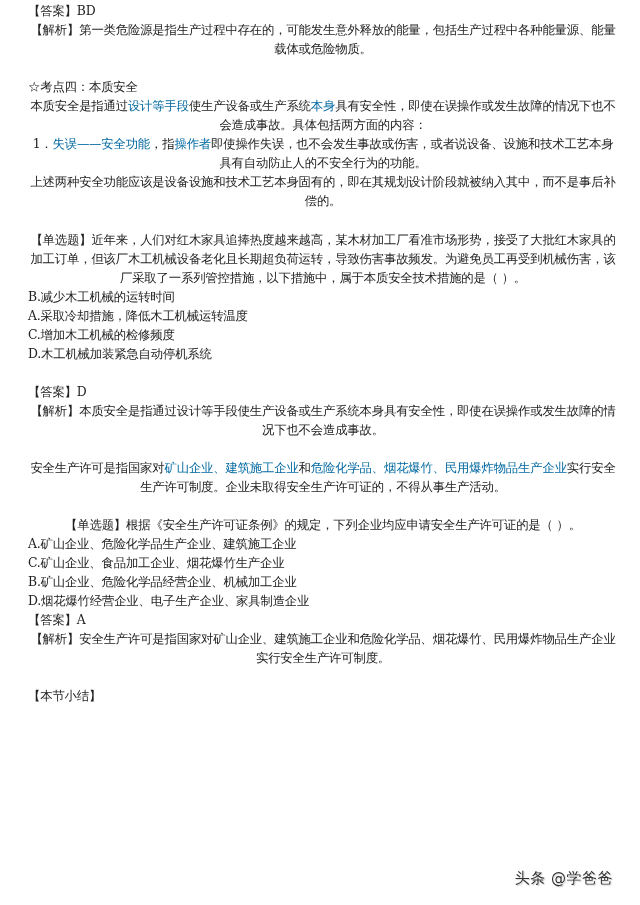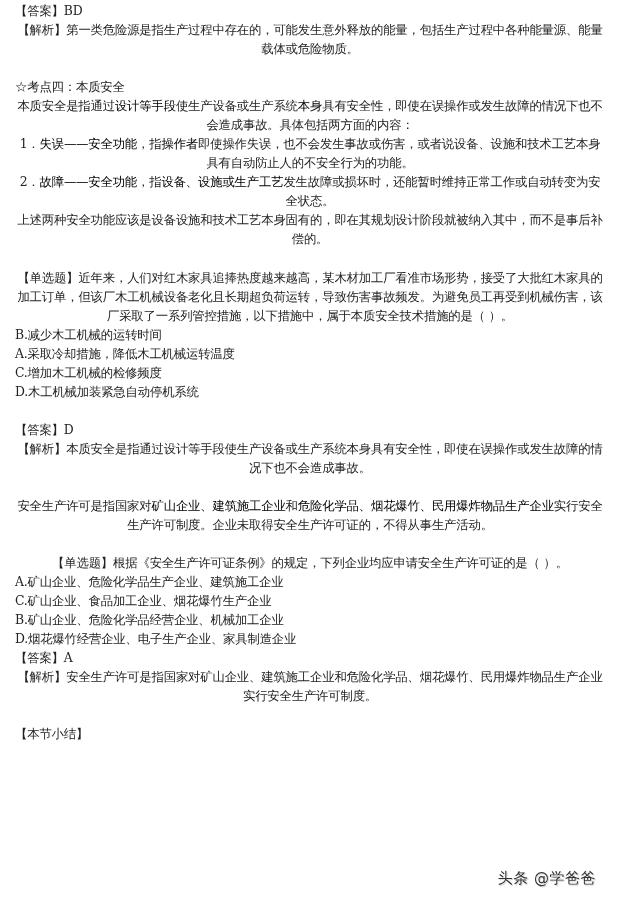--- a/index.html
+++ b/index.html
@@ -2,29 +2,29 @@
 <html><head>
 <meta charset="utf-8">
 <style>
   html, body { margin: 0; padding: 0; background: #ffffff; }
   body {
     width: 640px; height: 905px; position: relative; overflow: hidden;
     font-family: "DejaVu Serif", "Liberation Serif", serif;
     color: #222222;
   }
   .page {
-    position: absolute; left: 15px; top: 0; width: 590px;
+    position: absolute; left: 28px; top: 0; width: 590px;
     font-size: 12.4px; line-height: 19px; letter-spacing: -0.2px;
   }
   .line { white-space: normal; }
   .gap { height: 19px; }
-  .red { color: #000000; }
+  .red { color: #0369a1; }
   .block { margin: 0; text-align: center; }
   .watermark {
-    position: absolute; right: 44px; top: 869px;
+    position: absolute; right: 27px; top: 869px;
     font-family: "DejaVu Sans", "Liberation Sans", sans-serif;
     font-size: 15px; color: #333333;
     text-shadow: 0 0 2px #ffffff, 0 0 3px #ffffff, 1px 1px 1px #bbbbbb;
     letter-spacing: 0.5px;
   }
 </style>
 </head>
 <body>
 
 <div class="page">
@@ -34,21 +34,20 @@
   </div>
   <div class="block">
     <span>【解析】</span><span>第一类危险源是指生产过程中存在的，可能发生意外释放的能量，包括生产过程中各种能量源、能量载体或危险物质。</span>
   </div>
 
   <div class="gap" style="height:19px;"></div>
 
   <div class="line">☆考点四：本质安全</div>
   <div class="block rich"><span>本质安全是指通过</span><span class="red">设计等手段</span><span>使生产设备或生产系统</span><span class="red">本身</span><span>具有安全性，即使在误操作或发生故障的情况下也不会造成事故。具体包括两方面的内容：</span></div>
   <div class="block rich"><span>1．</span><span class="red">失误——安全功能</span><span>，指</span><span class="red">操作者</span><span>即使操作失误，也不会发生事故或伤害，或者说设备、设施和技术工艺本身具有自动防止人的不安全行为的功能。</span></div>
-  <div class="block rich"><span>2．</span><span class="red">故障——安全功能</span><span>，指</span><span class="red">设备、设施或生产工艺</span><span>发生故障或损坏时，还能暂时维持正常工作或自动转变为安全状态。</span></div>
   <div class="block">上述两种安全功能应该是设备设施和技术工艺本身固有的，即在其规划设计阶段就被纳入其中，而不是事后补偿的。</div>
 
   <div class="gap" style="height:20px;"></div>
 
   <div class="block">
     <span>【单选题】</span><span>近年来，人们对红木家具追捧热度越来越高，某木材加工厂看准市场形势，接受了大批红木家具的加工订单，但该厂木工机械设备老化且长期超负荷运转，导致伤害事故频发。为避免员工再受到机械伤害，该厂采取了一系列管控措施，以下措施中，属于本质安全技术措施的是（   ）。</span>
   </div>
   <div class="line">B.减少木工机械的运转时间</div>
   <div class="line">A.采取冷却措施，降低木工机械运转温度</div>
   <div class="line">C.增加木工机械的检修频度</div>

